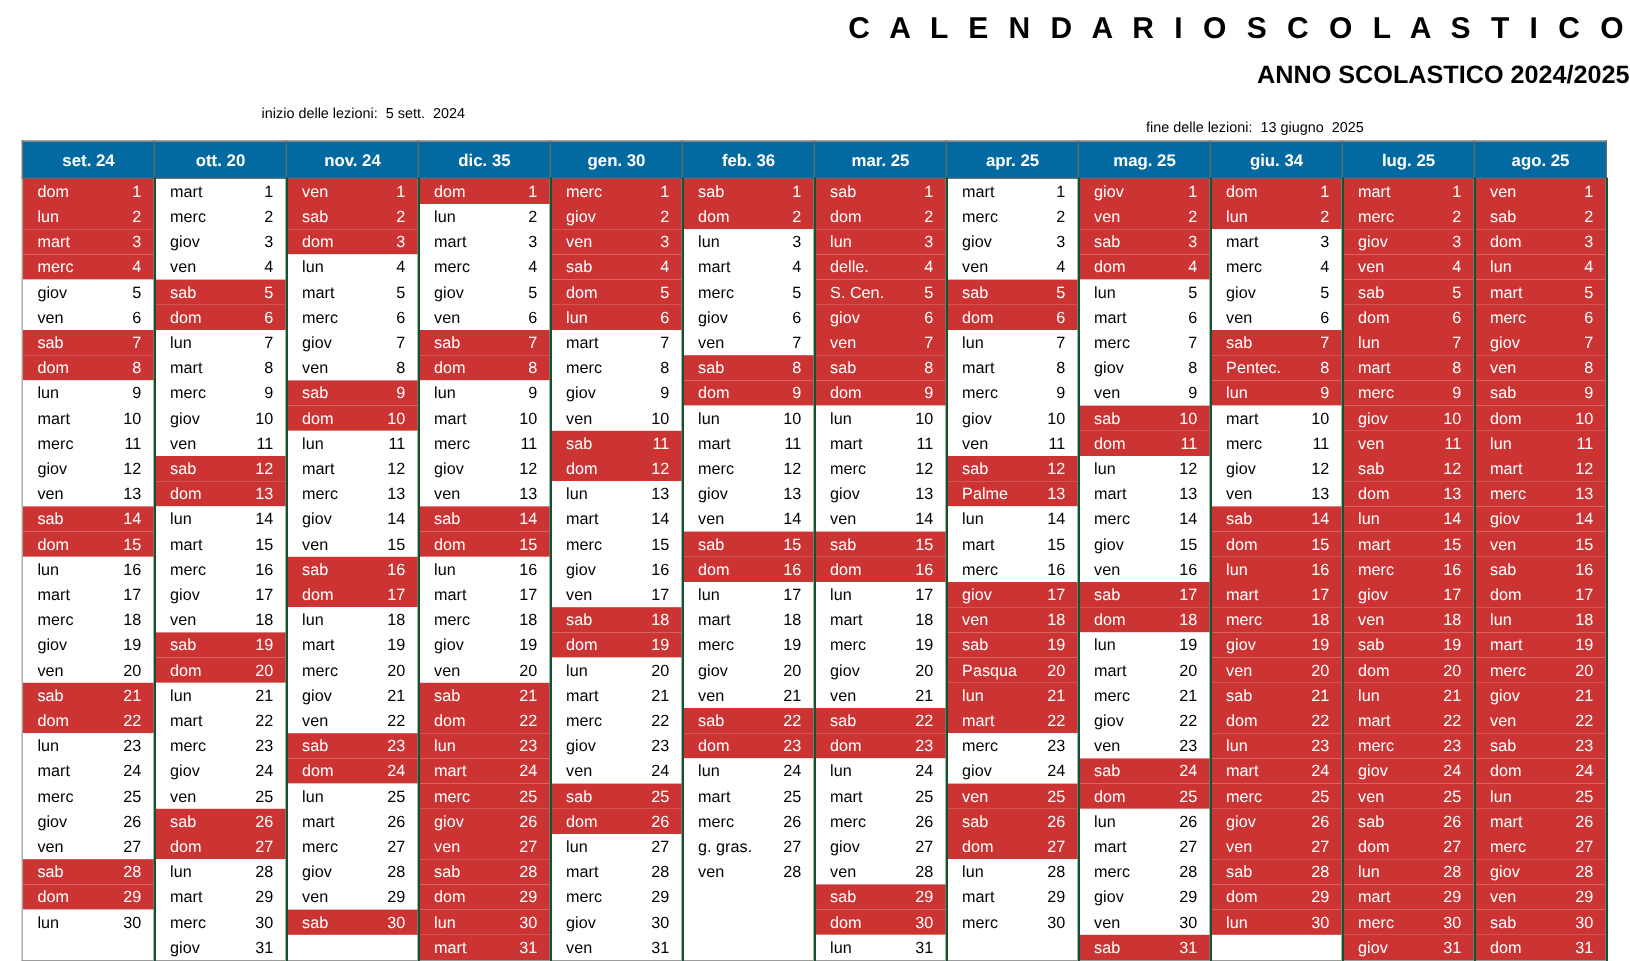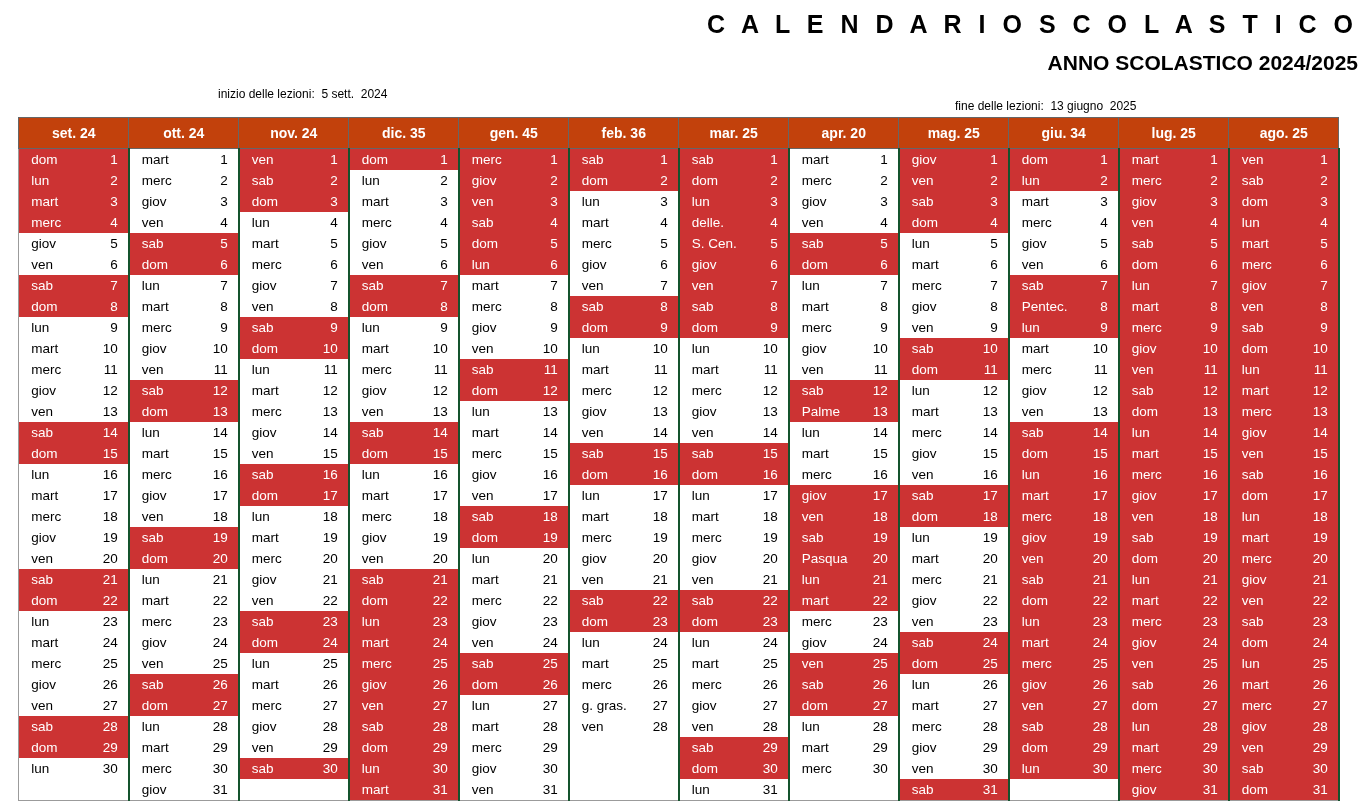--- a/index.html
+++ b/index.html
@@ -52,21 +52,21 @@
     margin-top: 12px;
   }
   .calendar {
     margin: 4px auto 0 auto;
     width: 1320px;
     border-collapse: collapse;
     table-layout: fixed;
   }
   .calendar col { width: 110px; }
   .calendar th {
-    background: #c2410c;
+    background: #0369a1;
     color: #ffffff;
     font-size: 14px;
     font-weight: bold;
     height: 28px;
     border: 1px solid #666666;
     text-align: center;
   }
   .calendar td {
     vertical-align: top;
     padding: 0;
@@ -122,27 +122,27 @@
         <col>
         <col>
         <col>
         <col>
         <col>
         <col>
       </colgroup>
     <thead>
       <tr id="calendar-head">
           <th>set. 24</th>
-          <th>ott. 24</th>
+          <th>ott. 20</th>
           <th>nov. 24</th>
           <th>dic. 35</th>
-          <th>gen. 45</th>
+          <th>gen. 30</th>
           <th>feb. 36</th>
           <th>mar. 25</th>
-          <th>apr. 20</th>
+          <th>apr. 25</th>
           <th>mag. 25</th>
           <th>giu. 34</th>
           <th>lug. 25</th>
           <th>ago. 25</th>
         </tr>
     </thead>
     <tbody>
       <tr id="calendar-body">
           <td>
             <ul class="daylist">

